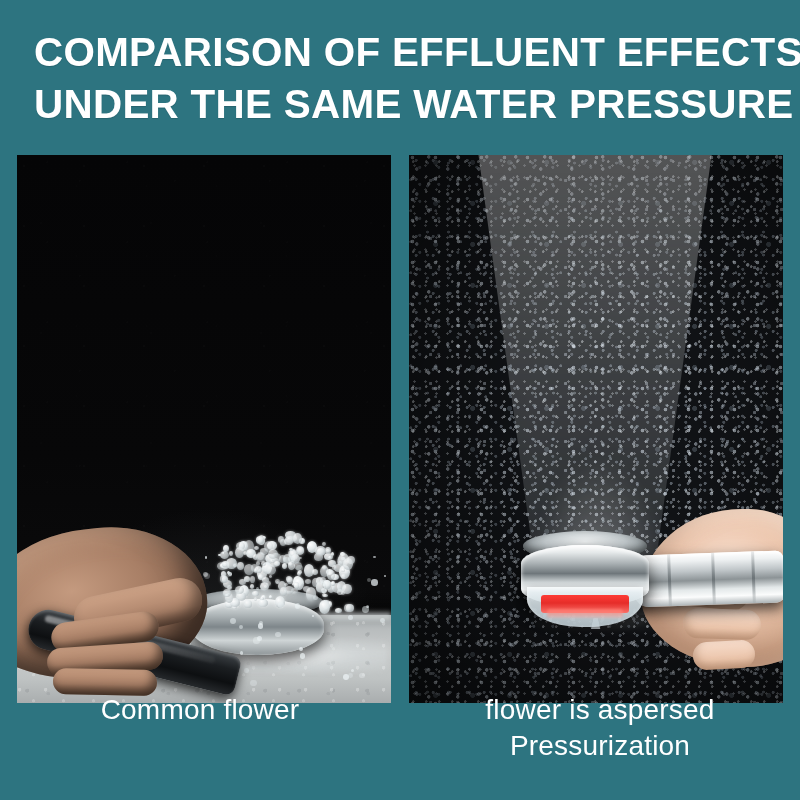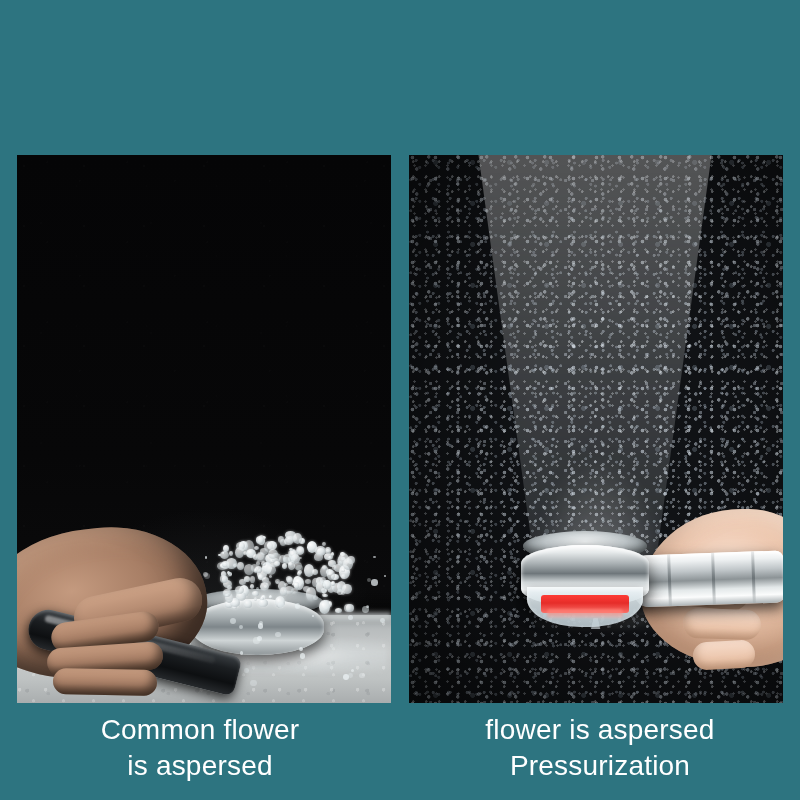--- a/index.html
+++ b/index.html
@@ -386,21 +386,21 @@
     width: 26px; height: 18px;
     background: linear-gradient(180deg, #fdeade, #e9c0a4);
     border-radius: 50% 50% 40% 40%;
     opacity: .9;
   }
 
   
   .captions {
     position: absolute;
     left: 17px;
-    top: 712px;
+    top: 692px;
     width: 766px;
     display: flex;
     gap: 34px;
   }
   .caption {
     width: 374px;
     text-align: center;
     color: #ffffff;
     font-family: "Liberation Sans", sans-serif;
     font-size: 28px;
@@ -408,20 +408,24 @@
     font-weight: normal;
     letter-spacing: .2px;
   }
   .caption span { display: block; }
 </style>
 </head>
 <body>
 
 <div id="poster">
 
+  <div class="title-block">
+    <div class="title-line">COMPARISON OF EFFLUENT EFFECTS</div>
+    <div class="title-line">UNDER THE SAME WATER PRESSURE</div>
+  </div>
 
   <div class="panels">
 
     <div class="panel panel-left">
       <div class="l-noise"></div>
       <div class="l-wallshadow"></div>
       <div class="l-counter">
         <div class="l-counter-grain"></div>
       </div>
       <div class="l-puddle"></div>
@@ -833,21 +837,20 @@
           <div class="r-filter"></div>
           <div class="r-filter2"></div>
         </div>
       </div>
     </div>
   </div>
 
   <div class="captions">
     <div class="caption">
       <span>Common flower</span>
-      <span>is aspersed</span>
     </div>
     <div class="caption">
       <span>flower is aspersed</span>
       <span>Pressurization</span>
     </div>
   </div>
 
 </div>
 
 </body></html>

